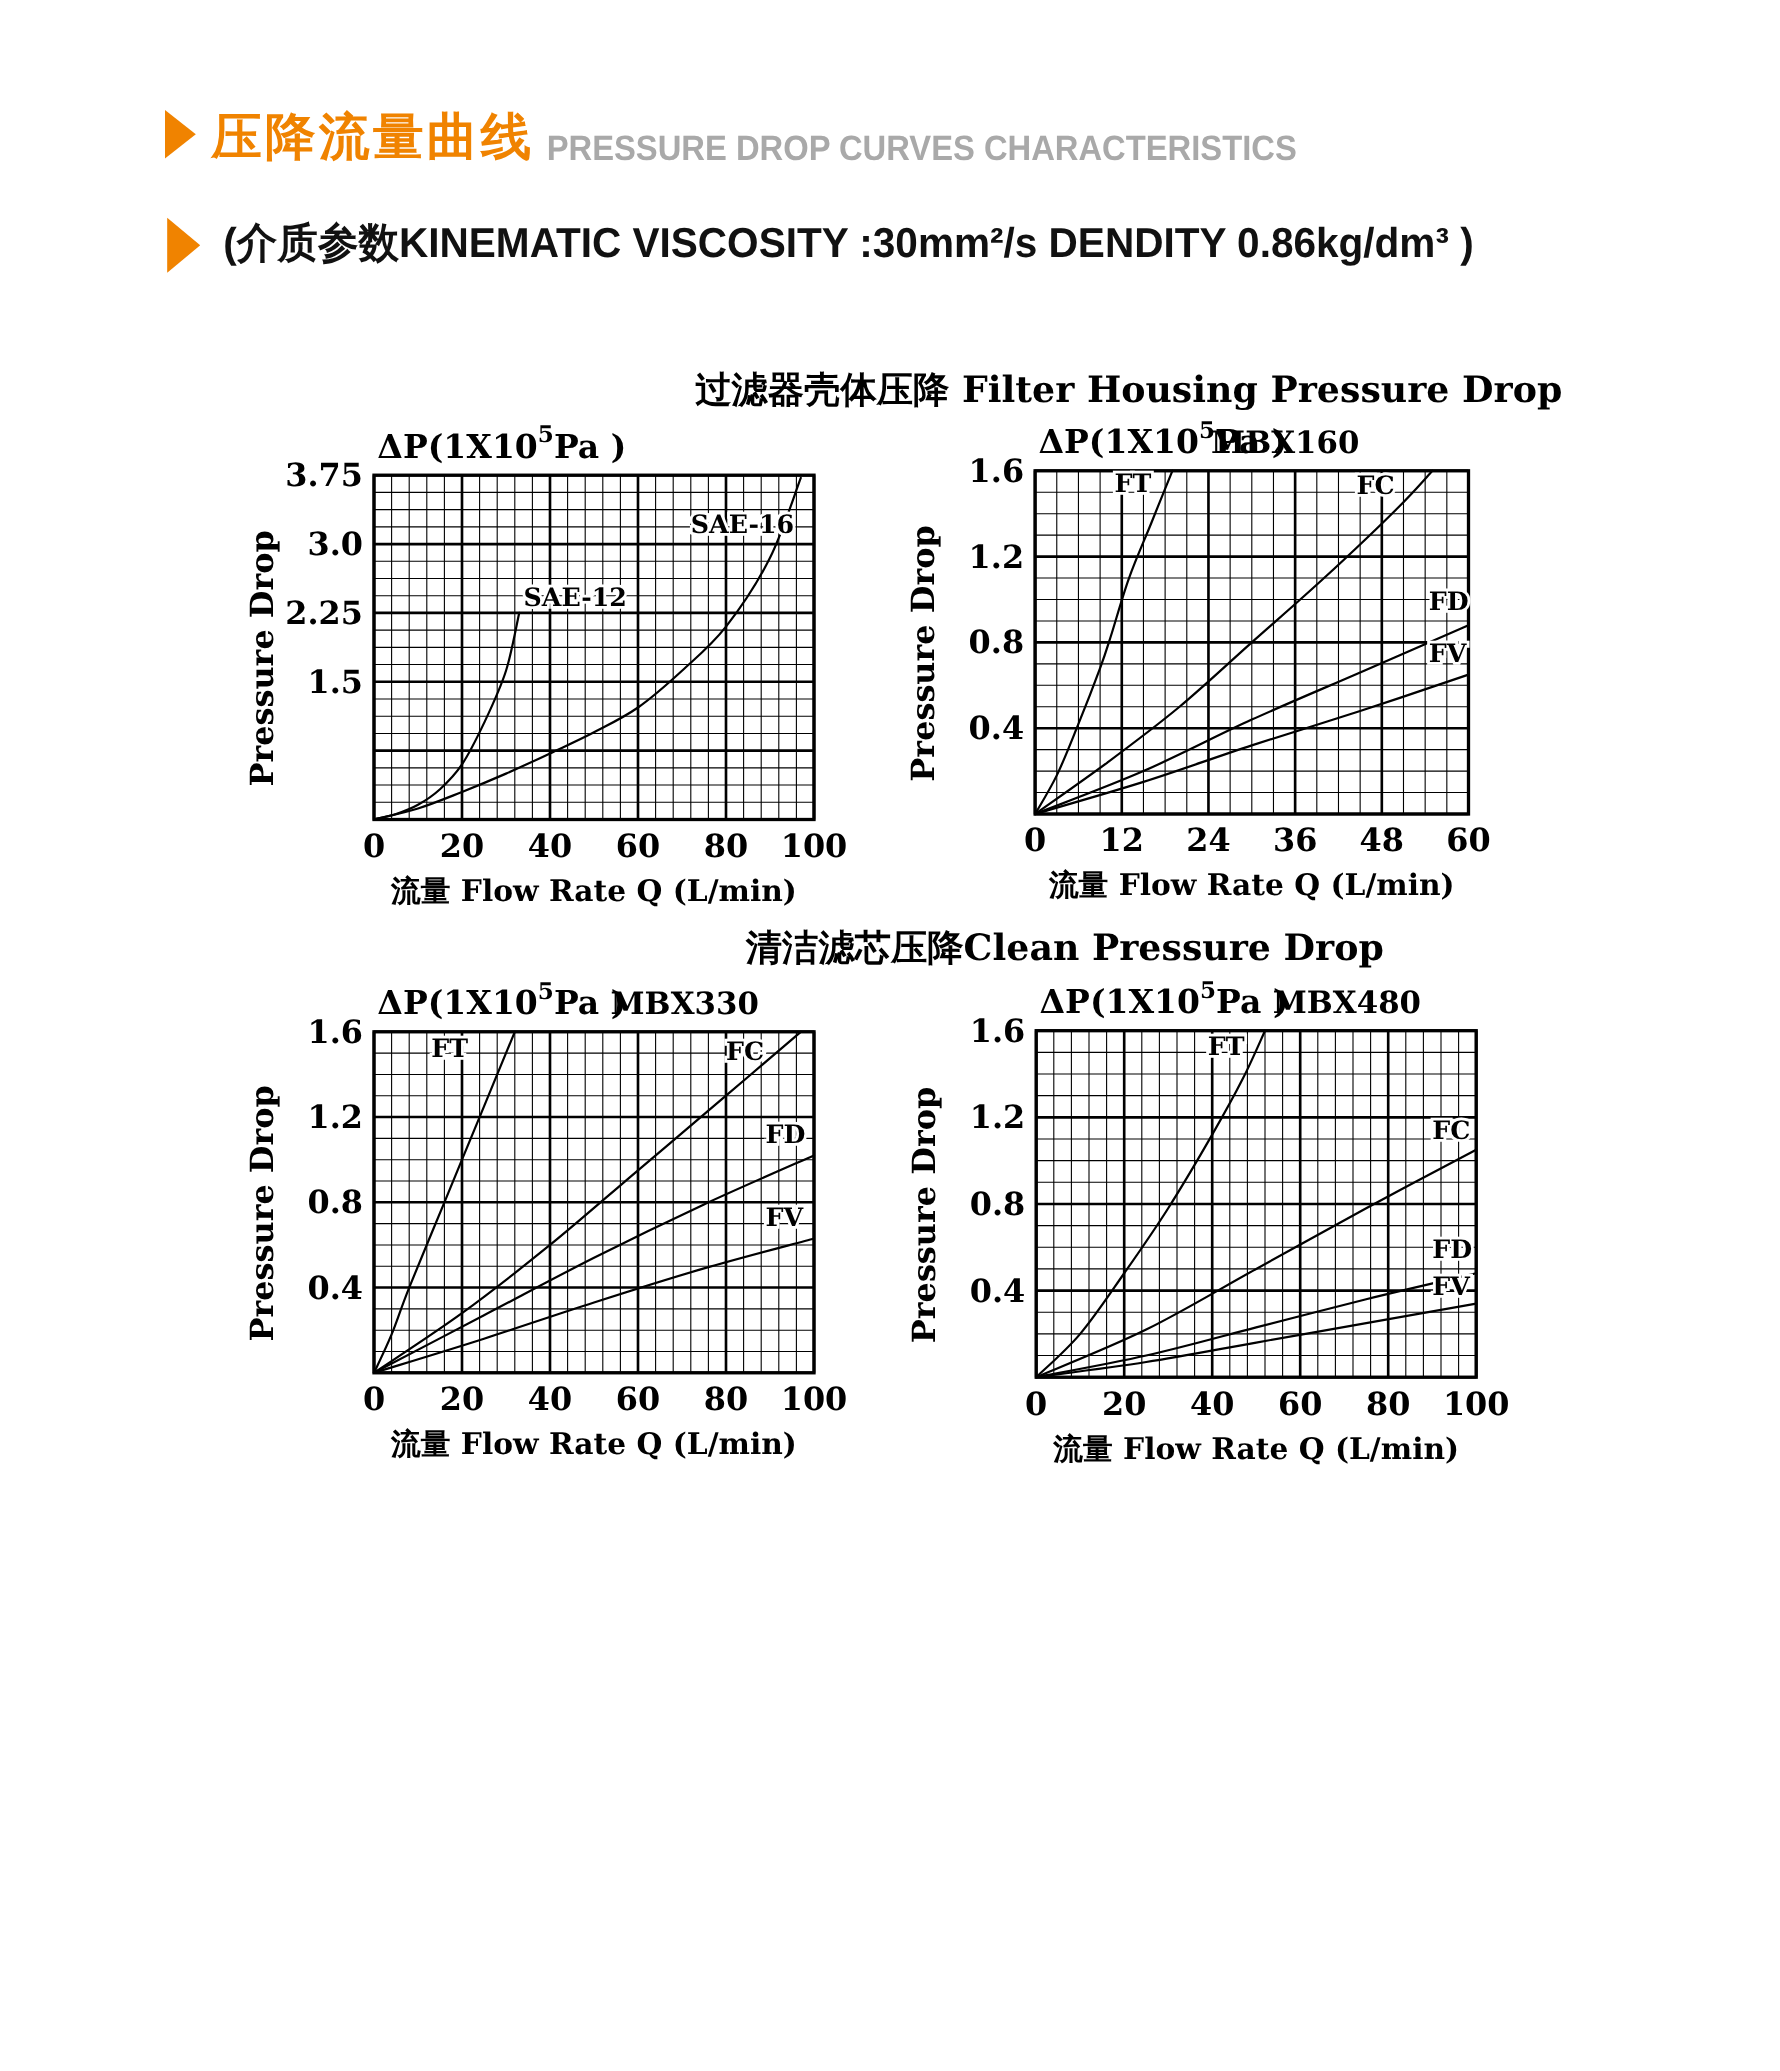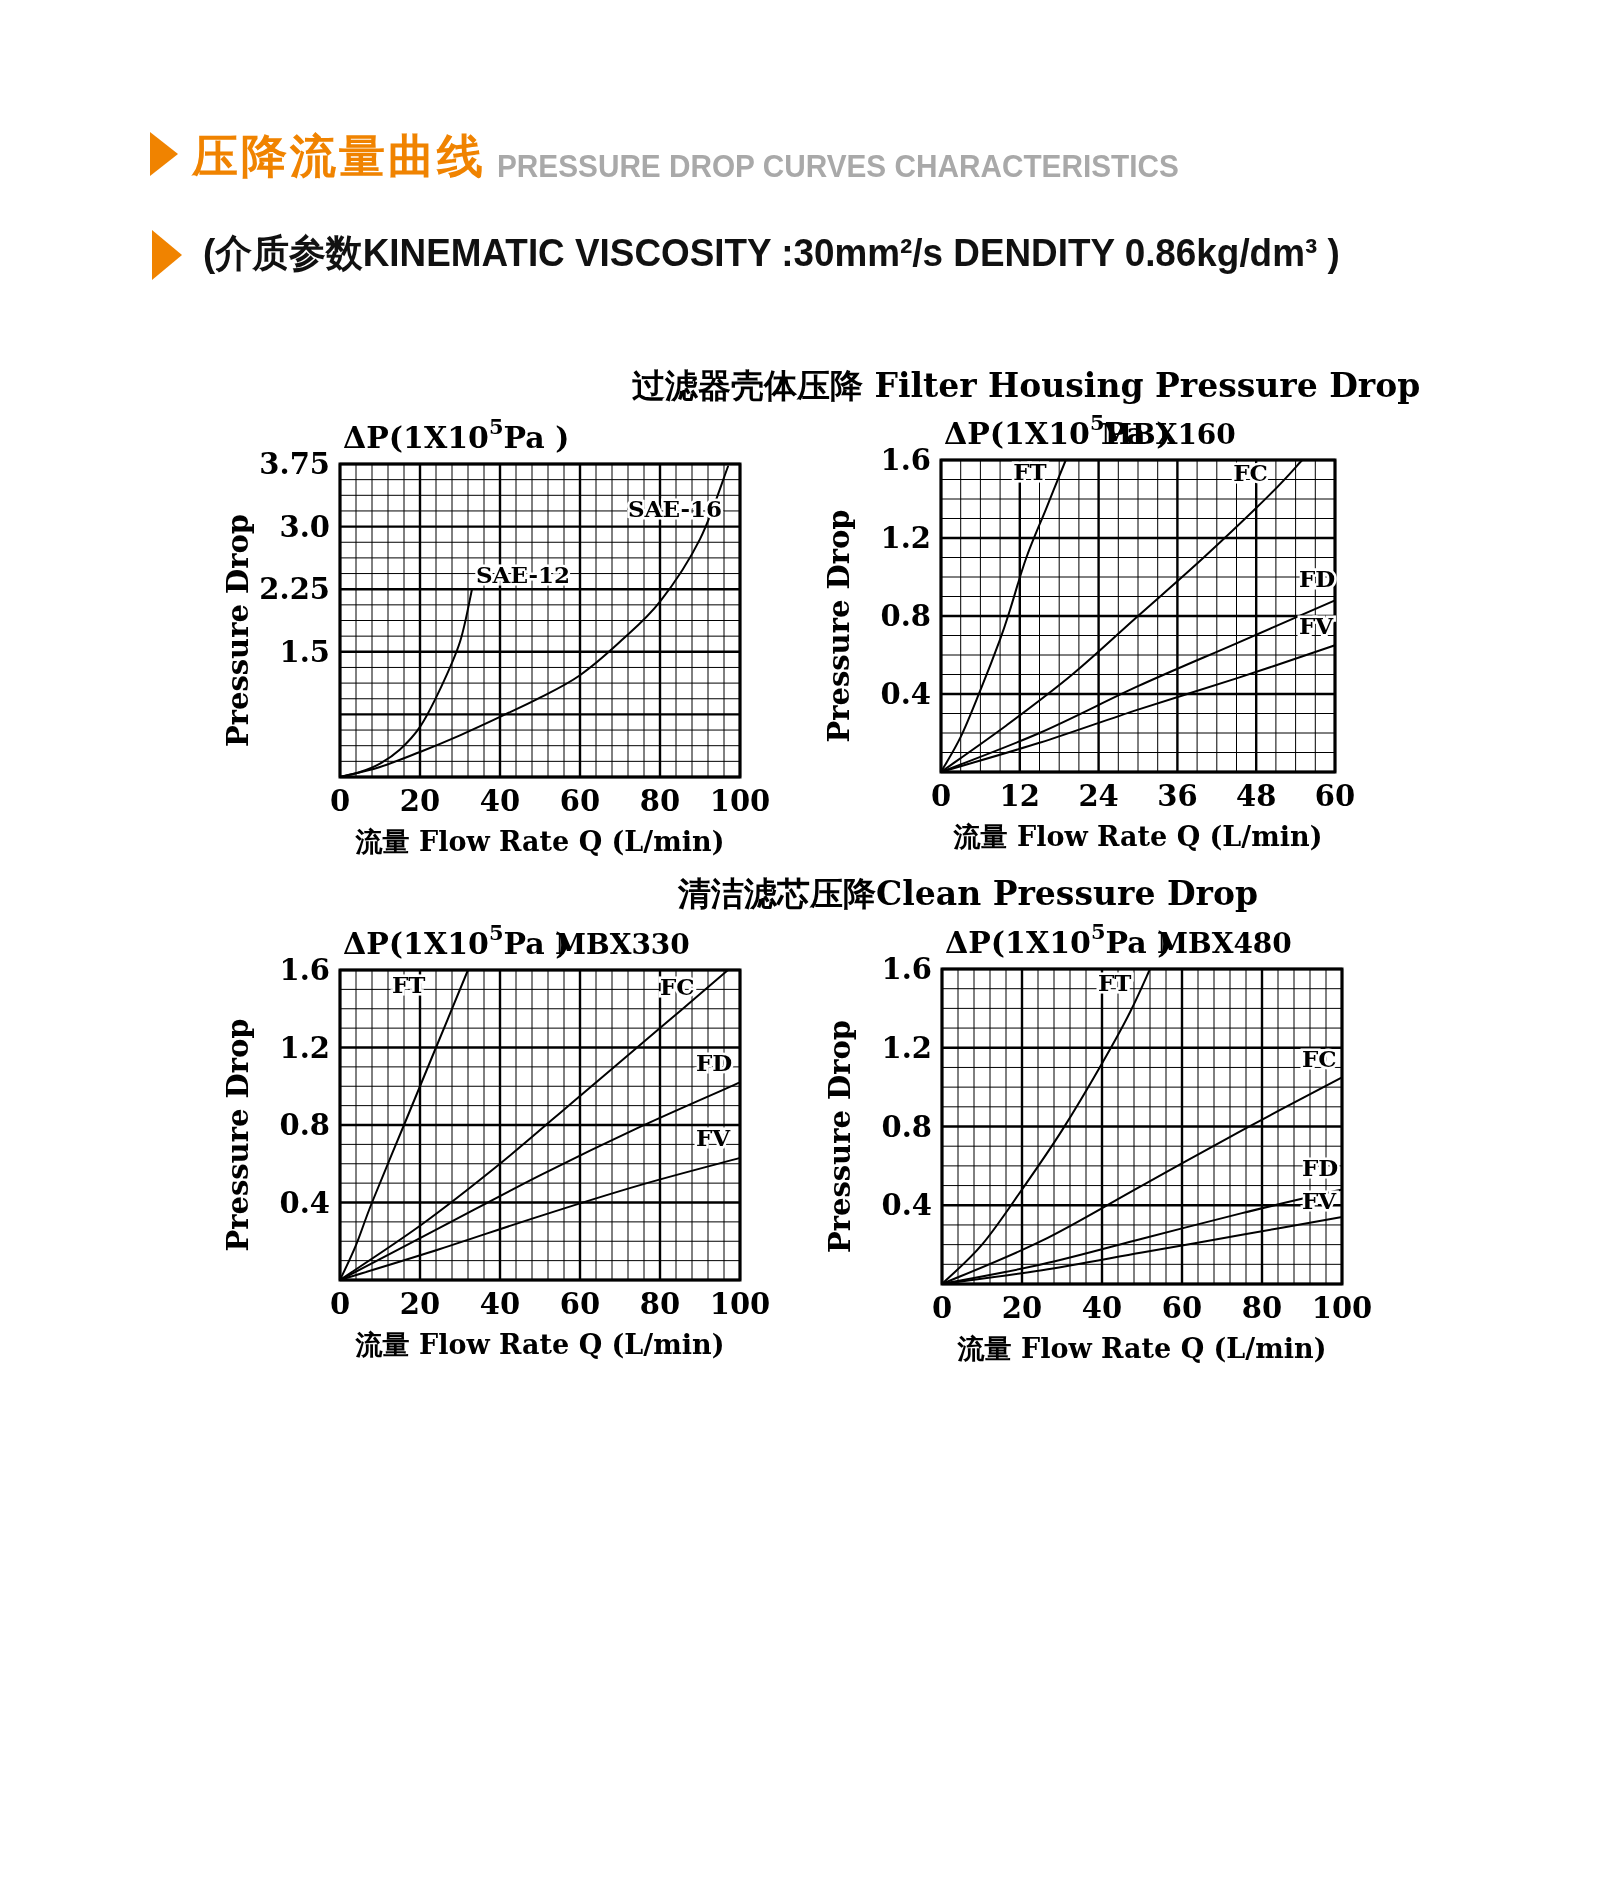--- a/index.html
+++ b/index.html
@@ -1,18 +1,18 @@
 <!DOCTYPE html>
 <html><head>
 <meta charset="utf-8">
 <style>
   html,body{margin:0;padding:0;}
   body{background:#ffffff;}
   .page{position:relative;width:1618px;height:1655px;background:#ffffff;overflow:hidden;
-        font-family:"Liberation Sans", sans-serif;margin-top:32px;}
+        font-family:"Liberation Sans", sans-serif;}
   .tri{position:absolute;width:0;height:0;}
   .tri1{left:150px;top:100px;border-top:22px solid transparent;border-bottom:22px solid transparent;border-left:28px solid #F08300;}
   .tri2{left:152px;top:198px;border-top:25px solid transparent;border-bottom:25px solid transparent;border-left:30px solid #F08300;}
   .title-cn{position:absolute;left:192px;top:94px;font-size:46px;font-weight:bold;color:#F08300;letter-spacing:3px;white-space:nowrap;}
   .title-en{position:absolute;left:497px;top:116px;font-size:32px;font-weight:bold;color:#A9A9A9;
             white-space:nowrap;transform:scaleX(0.93);transform-origin:left center;letter-spacing:0px;}
   .subtitle{position:absolute;left:203px;top:196px;font-size:38px;font-weight:bold;color:#111111;
             white-space:nowrap;transform:scaleX(0.97);transform-origin:left center;}
   .section-title{position:absolute;font-size:33px;font-weight:bold;color:#000000;
                  font-family:"DejaVu Serif","Liberation Serif",serif;white-space:nowrap;}

